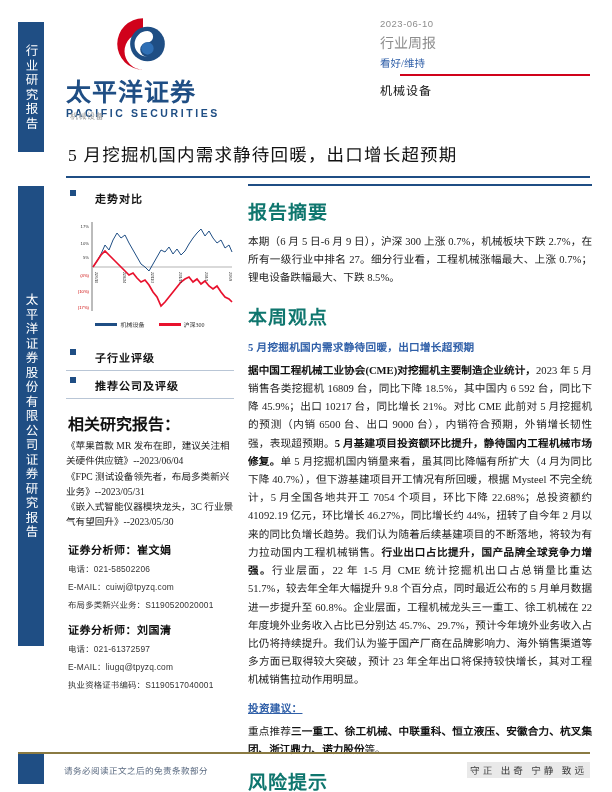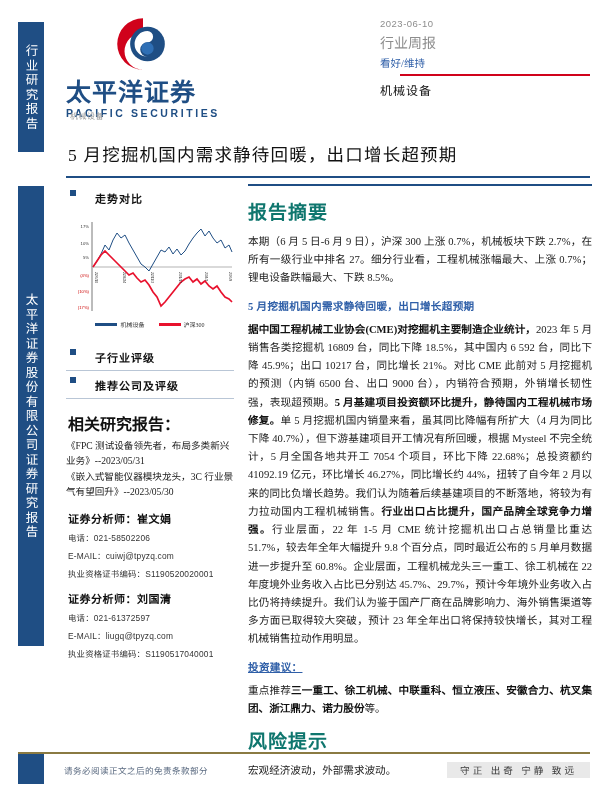--- a/index.html
+++ b/index.html
@@ -114,21 +114,21 @@
   .subhead-blue {
     font-size: 10.6px; color: #2f5fa8; font-weight: bold;
     letter-spacing: .3px; margin: 10px 0 8px 0;
   }
   .subhead-blue.u { text-decoration: underline; }
   b.em { font-weight: bold; color: #111; }
 
   
   .foot-rule { position: absolute; left: 18px; right: 22px; bottom: 38px; height: 1.6px; background: #8a7a42; }
   .foot-note { position: absolute; left: 64px; bottom: 16px; font-size: 8.6px; color: #5a6a80; letter-spacing: .4px;}
-  .foot-slogan { position: absolute; right: 22px; bottom: 14px; font-size: 9.6px; color: #3a3a3a; letter-spacing: 3px; background:#e9e9e9; padding:1px 13px;}
+  .foot-slogan { position: absolute; right: 22px; bottom: 14px; font-size: 9.6px; color: #3a3a3a; letter-spacing: 3px; background:#e9e9e9; padding:1px 3px;}
   .foot-blue { position: absolute; left: 18px; bottom: 8px; width: 26px; height: 30px; background: #1f4e84; }
 </style>
 </head>
 <body>
 
 <div class="page">
 
   <div class="rail rail-top">行业研究报告</div>
   <div class="rail rail-bottom">太平洋证券股份有限公司证券研究报告</div>
 
@@ -214,40 +214,42 @@
     </div>
     <div class="hr-thin"></div>
 
     <div class="panel-head">
       <span class="sq"></span>
       <span>推荐公司及评级</span>
     </div>
     <div class="hr-thin"></div>
 
     <div class="rr-title">相关研究报告：</div>
+    <div class="rr-item">《苹果首款 MR 发布在即，建议关注相关硬件供应链》--2023/06/04</div>
     <div class="rr-item">《FPC 测试设备领先者，布局多类新兴业务》--2023/05/31</div>
     <div class="rr-item">《嵌入式智能仪器模块龙头，3C 行业景气有望回升》--2023/05/30</div>
 
     <div class="an-name">证券分析师：崔文娟</div>
     <div class="an-row">电话：021-58502206</div>
     <div class="an-row">E-MAIL：cuiwj@tpyzq.com</div>
-    <div class="an-row">执业资格证书编码：S1190520020001</div>
+    <div class="an-row">布局多类新兴业务：S1190520020001</div>
 
     <div class="an-name">证券分析师：刘国清</div>
     <div class="an-row">电话：021-61372597</div>
     <div class="an-row">E-MAIL：liugq@tpyzq.com</div>
     <div class="an-row">执业资格证书编码：S1190517040001</div>
   </div>
 
   <div class="rcol">
     <div class="rcol-rule"></div>
 
     <div class="h2">报告摘要</div>
     <div class="body-p">本期（6 月 5 日-6 月 9 日），沪深 300 上涨 0.7%，机械板块下跌 2.7%，在所有一级行业中排名 27。细分行业看，工程机械涨幅最大、上涨 0.7%；锂电设备跌幅最大、下跌 8.5%。</div>
 
+    <div class="h2 mt">本周观点</div>
     <div class="subhead-blue">5 月挖掘机国内需求静待回暖，出口增长超预期</div>
 
     <div class="body-p">
       <b class="em">据中国工程机械工业协会(CME)对挖掘机主要制造企业统计，</b><span>2023 年 5 月销售各类挖掘机 16809 台，同比下降 18.5%，其中国内 6 592 台，同比下降 45.9%；出口 10217 台，同比增长 21%。对比 CME 此前对 5 月挖掘机的预测（内销 6500 台、出口 9000 台），内销符合预期，外销增长韧性强，表现超预期。</span><b class="em">5 月基建项目投资额环比提升，静待国内工程机械市场修复。</b><span>单 5 月挖掘机国内销量来看，虽其同比降幅有所扩大（4 月为同比下降 40.7%），但下游基建项目开工情况有所回暖，根据 Mysteel 不完全统计，5 月全国各地共开工 7054 个项目，环比下降 22.68%；总投资额约 41092.19 亿元，环比增长 46.27%，同比增长约 44%，扭转了自今年 2 月以来的同比负增长趋势。我们认为随着后续基建项目的不断落地，将较为有力拉动国内工程机械销售。</span><b class="em">行业出口占比提升，国产品牌全球竞争力增强。</b><span>行业层面，22 年 1-5 月 CME 统计挖掘机出口占总销量比重达 51.7%，较去年全年大幅提升 9.8 个百分点，同时最近公布的 5 月单月数据进一步提升至 60.8%。企业层面，工程机械龙头三一重工、徐工机械在 22 年度境外业务收入占比已分别达 45.7%、29.7%，预计今年境外业务收入占比仍将持续提升。我们认为鉴于国产厂商在品牌影响力、海外销售渠道等多方面已取得较大突破，预计 23 年全年出口将保持较快增长，其对工程机械销售拉动作用明显。</span>
     </div>
 
     <div class="subhead-blue u">投资建议：</div>
     <div class="body-p">
       <span>重点推荐</span><b class="em">三一重工、徐工机械、中联重科、恒立液压、安徽合力、杭叉集团、浙江鼎力、诺力股份</b><span>等。</span>
     </div>

